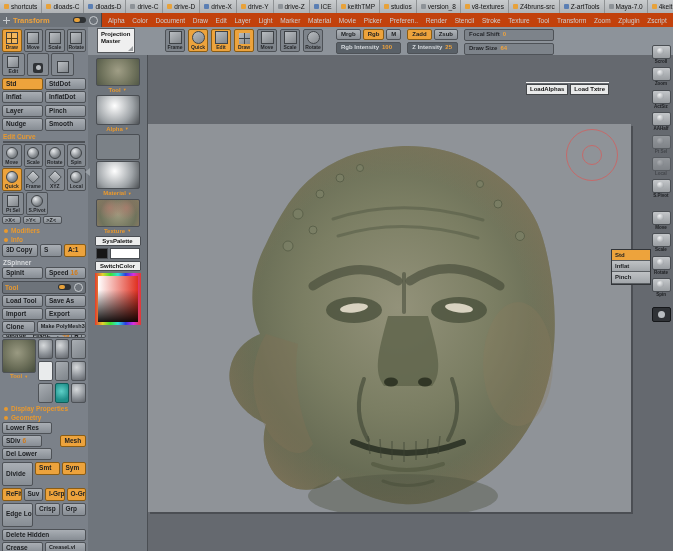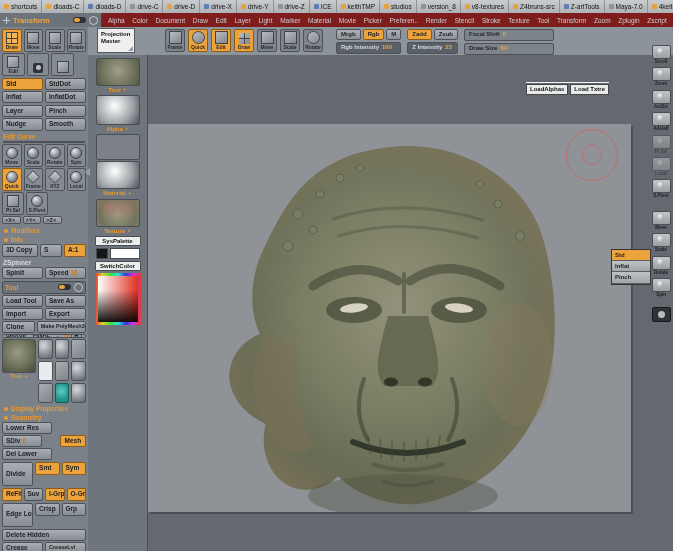--- a/index.html
+++ b/index.html
@@ -7,21 +7,21 @@
        font-family:"Liberation Sans",sans-serif;-webkit-font-smoothing:none}
   
   #topbar{position:absolute;left:0;top:0;width:673px;height:13px;background:#b2b5b8;
           display:flex;align-items:stretch;border-bottom:1px solid #7e8184;overflow:hidden}
   .tab{display:flex;align-items:center;gap:2px;padding:0 4px;font-size:6.5px;color:#111;
        border-right:1px solid #8f9294;background:linear-gradient(#c9ccce,#b0b3b6);white-space:nowrap;flex:1 1 auto;justify-content:center}
   .tabic{width:5px;height:5px;border-radius:1px;background:#e8a23a;flex:0 0 auto}
   .tab:nth-child(3n) .tabic{background:#5b7fb4}
   .tab:nth-child(4n) .tabic{background:#8d9297}
   
-  #menubar{position:absolute;left:0;top:13px;width:673px;height:14px;background:#7f1d1d;display:flex}
+  #menubar{position:absolute;left:0;top:13px;width:673px;height:14px;background:#c2410c;display:flex}
   #hdr{width:95px;display:flex;align-items:center;gap:3px;padding:0 3px;background:#6d737a;border-right:1px solid #42464b}
   .hdric{width:7px;height:7px;position:relative;flex:0 0 auto}
   .hdric::before,.hdric::after{content:"";position:absolute;background:#c8ccd0}
   .hdric::before{left:3px;top:0;width:1px;height:7px}
   .hdric::after{left:0;top:3px;width:7px;height:1px}
   .hdr-title{color:#f0a33c;font-size:7.5px;font-weight:bold;flex:1}
   .tgl{width:13px;height:6px;background:#2e3134;border-radius:3px;position:relative;flex:0 0 auto}
   .tgl i{position:absolute;left:1px;top:1px;width:6px;height:4px;border-radius:2px;background:#e8a23a}
   .circ{width:7px;height:7px;border:1px solid #c8ccd0;border-radius:50%;flex:0 0 auto}
   #menu-items{flex:1;display:flex;align-items:center;justify-content:space-between;padding:0 6px;overflow:hidden}

